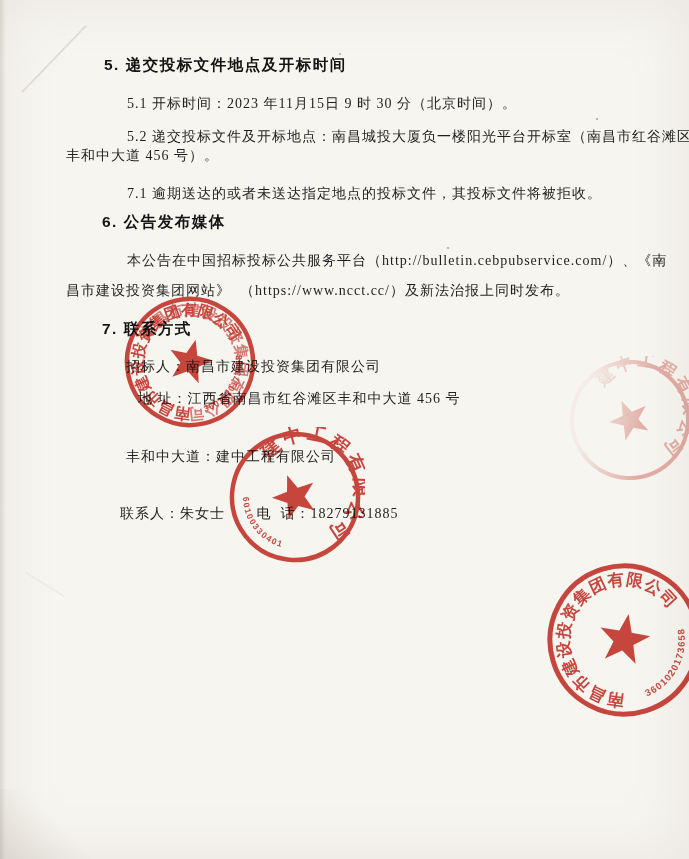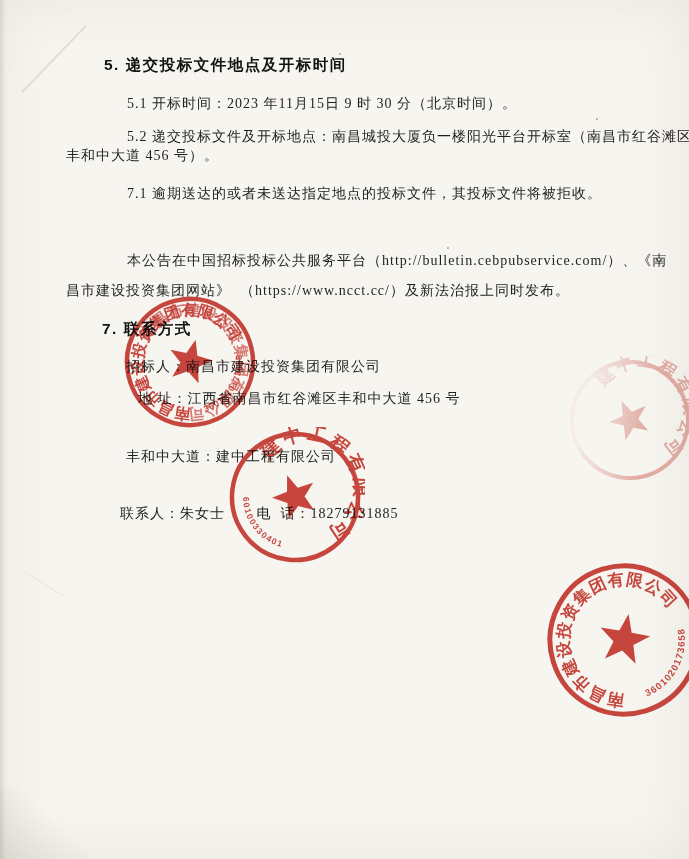--- a/index.html
+++ b/index.html
@@ -40,20 +40,21 @@
   <div class="speck" style="left:339px;top:53px;"></div>
   <div class="speck" style="left:596px;top:118px;"></div>
   <div class="speck" style="left:447px;top:247px;"></div>
 
   <div class="heading" style="left:104px;top:55px">5. 递交投标文件地点及开标时间</div>
   <div class="line" style="left:127px;top:95px">5.1 开标时间：2023 年11月15日 9 时 30 分（北京时间）。</div>
   <div class="line" style="left:127px;top:128px">5.2 递交投标文件及开标地点：南昌城投大厦负一楼阳光平台开标室（南昌市红谷滩区</div>
   <div class="line" style="left:66px;top:147px">丰和中大道 456 号）。</div>
   <div class="line" style="left:127px;top:185px">7.1 逾期送达的或者未送达指定地点的投标文件，其投标文件将被拒收。</div>
 
+  <div class="heading" style="left:102px;top:212px">6. 公告发布媒体</div>
   <div class="line" style="left:127px;top:252px">本公告在中国招标投标公共服务平台（http://bulletin.cebpubservice.com/）、《南</div>
   <div class="line" style="left:66px;top:282px">昌市建设投资集团网站》  （https://www.ncct.cc/）及新法治报上同时发布。</div>
 
   <div class="heading" style="left:102px;top:319px">7. 联系方式</div>
   <div class="line" style="left:126px;top:358px">招标人：南昌市建设投资集团有限公司</div>
   <div class="line" style="left:138px;top:390px">地 址：江西省南昌市红谷滩区丰和中大道 456 号</div>
   <div class="line" style="left:126px;top:448px">丰和中大道：建中工程有限公司</div>
   <div class="line" style="left:120px;top:505px">联系人：朱女士       电  话：18279131885</div>
 
   <svg class="seal seal-strong" style="left:120px;top:292px" width="140" height="140" viewBox="0 0 140 140">

